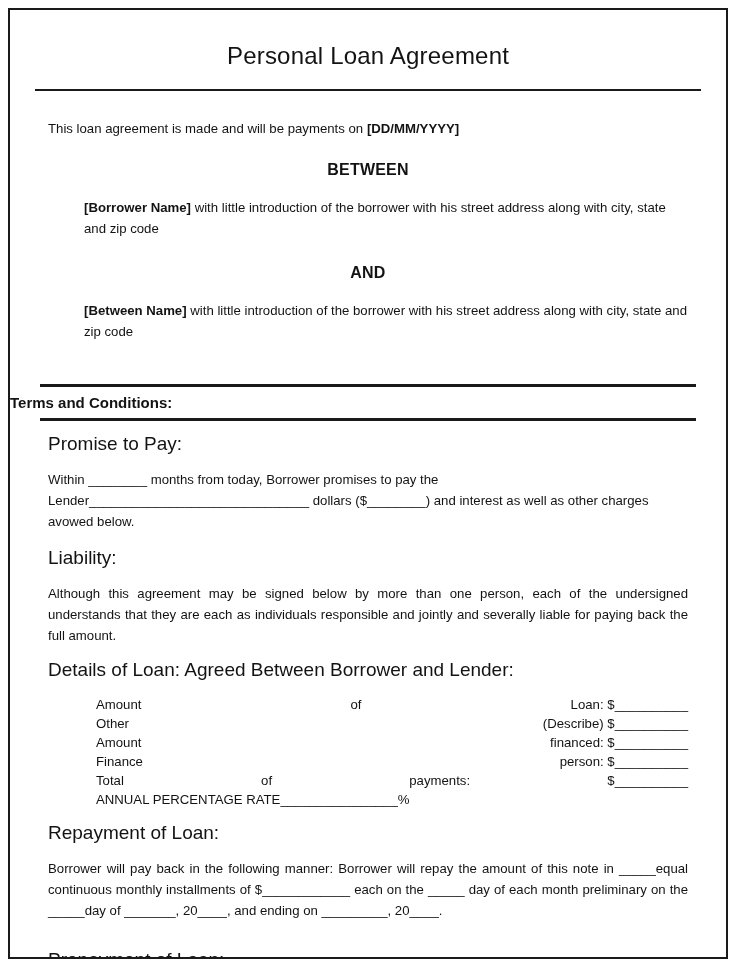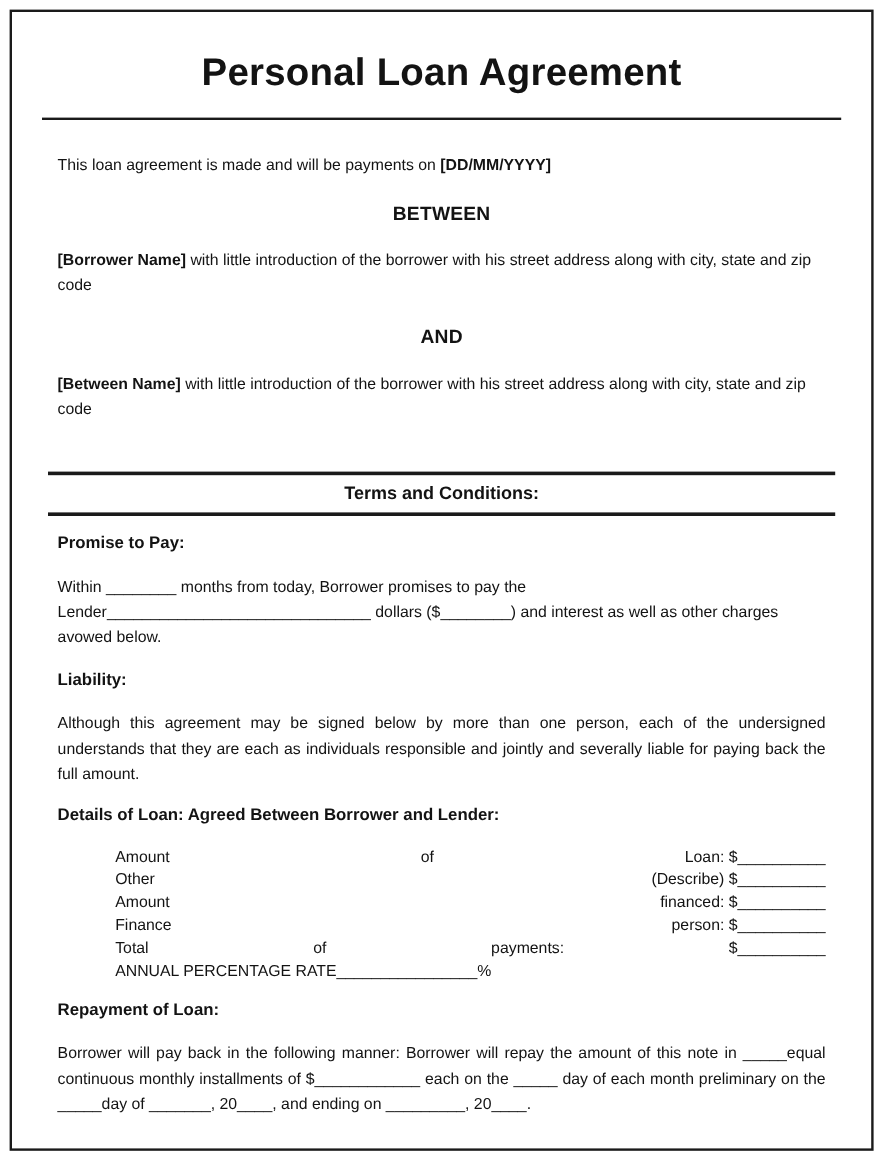--- a/index.html
+++ b/index.html
@@ -13,22 +13,22 @@
   .page {
     width: 720px; height: 951px;
     margin: 8px;
     border: 2px solid #1a1a1a;
     background: #fff;
     overflow: hidden;
   }
   .doc-title {
     margin: 32px 20px 0;
     text-align: center;
-    font-size: 32px;
-    font-weight: 700;
+    font-size: 24px;
+    font-weight: 400;
     letter-spacing: 0.2px;
   }
   .rule {
     border: 0;
     border-top: 2px solid #1a1a1a;
     margin: 19px 25px 0;
   }
   .rule.thick { border-top-width: 3px; margin: 0 30px; }
   .content {
     padding: 0 38px;
@@ -38,33 +38,33 @@
   .para { margin: 0; }
   .intro { margin-top: 27px; }
   .center-head {
     margin: 0;
     text-align: center;
     font-size: 16px;
     font-weight: 700;
     letter-spacing: 0.2px;
   }
   .between-head { margin-top: 20px; }
-  .party-para { margin-top: 17px; }
+  .party-para { margin-top: 17px; margin-left: 36px; }
   .and-head { margin-top: 23px; }
   .terms-band { margin-top: 42px; }
   .terms-title {
     margin: 7px 0;
-    text-align: center;
+    text-align: left;
     font-size: 15px;
     font-weight: 700;
   }
   .section-head {
     margin: 0;
-    font-size: 14px;
-    font-weight: 700;
+    font-size: 19px;
+    font-weight: 400;
   }
   .sh-promise   { margin-top: 12px; }
   .sh-liability { margin-top: 15px; }
   .sh-details   { margin-top: 13px; }
   .sh-repayment { margin-top: 13px; }
   .sh-prepayment{ margin-top: 28px; }
   .body-para { margin-top: 15px; }
   .justify { text-align: justify; }
   .details {
     margin: 15px 0 0 48px;

